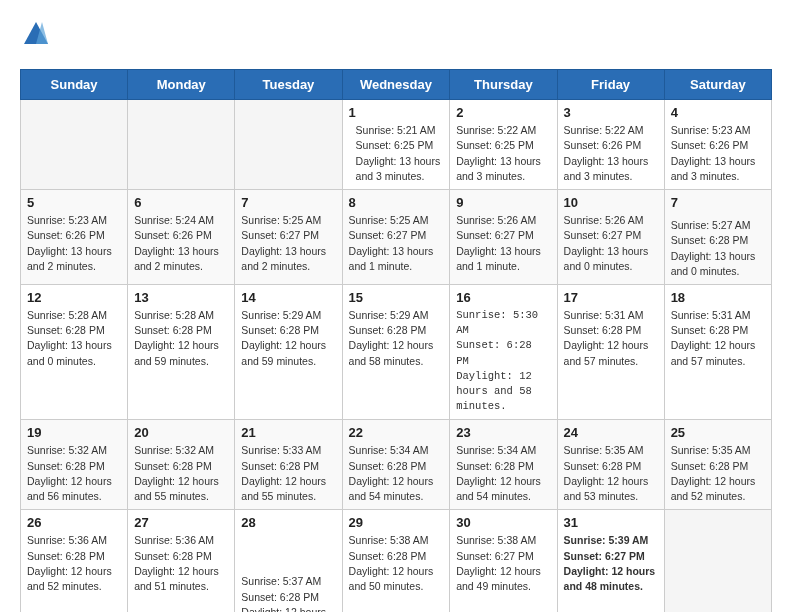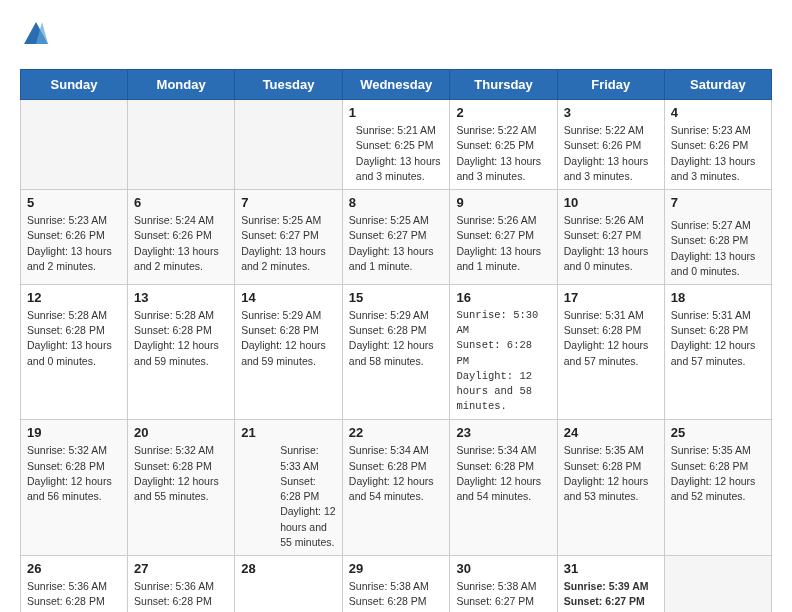--- a/index.html
+++ b/index.html
@@ -246,21 +246,21 @@
 Daylight: 12 hours and 56 minutes.</div>
         </td>
         <td>
           <div class="day-number">20</div>
           <div class="day-info" style="white-space: pre-line;">Sunrise: 5:32 AM
 Sunset: 6:28 PM
 Daylight: 12 hours and 55 minutes.</div>
         </td>
         <td>
           <div class="day-number">21</div>
-          <div class="day-info" style="white-space: pre-line; margin-left: 39px;">Sunrise: 5:33 AM
+          <div class="day-info" style="white-space: pre-line;">Sunrise: 5:33 AM
 Sunset: 6:28 PM
 Daylight: 12 hours and 55 minutes.</div>
         </td>
         <td>
           <div class="day-number">22</div>
           <div class="day-info" style="white-space: pre-line;">Sunrise: 5:34 AM
 Sunset: 6:28 PM
 Daylight: 12 hours and 54 minutes.</div>
         </td>
         <td>

